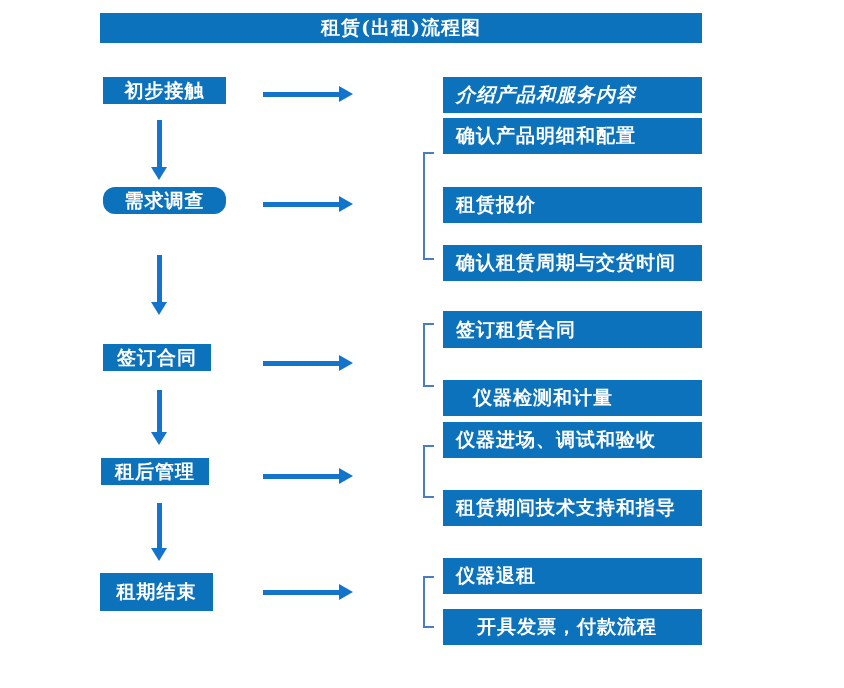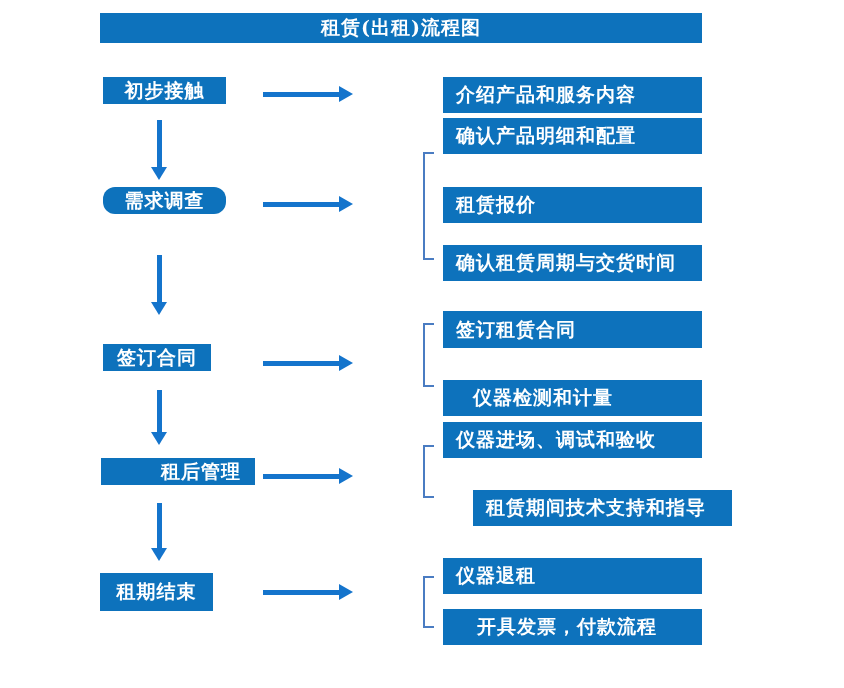--- a/index.html
+++ b/index.html
@@ -38,44 +38,44 @@
     height: 27px;
     background: var(--box);
     color: var(--text);
     font-size: 19px;
     letter-spacing: 1px;
     display: flex; align-items: center; justify-content: center;
   }
   .s1 { left: 103px; top: 77px;  width: 123px; }
   .s2 { left: 103px; top: 187px; width: 123px; border-radius: 12px; }
   .s3 { left: 103px; top: 344px; width: 108px; }
-  .s4 { left: 101px; top: 458px; width: 108px; padding-left: 46px; }
+  .s4 { left: 101px; top: 458px; width: 108px; }
   .s5 { left: 100px; top: 573px; width: 113px; height: 38px; }
 
   
   .detail-box {
     position: absolute;
     left: 443px;
     width: 259px; height: 36px;
     background: var(--box);
     color: var(--text);
     font-size: 19px;
     letter-spacing: 1px;
     display: flex; align-items: center;
     padding-left: 13px;
     box-sizing: border-box;
   }
-  .d1  { top: 77px;  }
+  .d1  { top: 77px; font-style: italic;  }
   .d2  { top: 118px; }
   .d3  { top: 187px; }
   .d4  { top: 245px; }
   .d5  { top: 311px; height: 37px; }
   .d6  { top: 380px; padding-left: 30px; }
   .d7  { top: 422px; }
-  .d8  { top: 490px; margin-left: 30px; }
+  .d8  { top: 490px; }
   .d9  { top: 558px; }
   .d10 { top: 609px; padding-left: 34px; }
 
   
   .h-arrow { position: absolute; left: 263px; width: 90px; height: 16px; }
   .h-arrow::before {
     content: "";
     position: absolute;
     left: 0; top: 6px;
     width: 77px; height: 5px;

